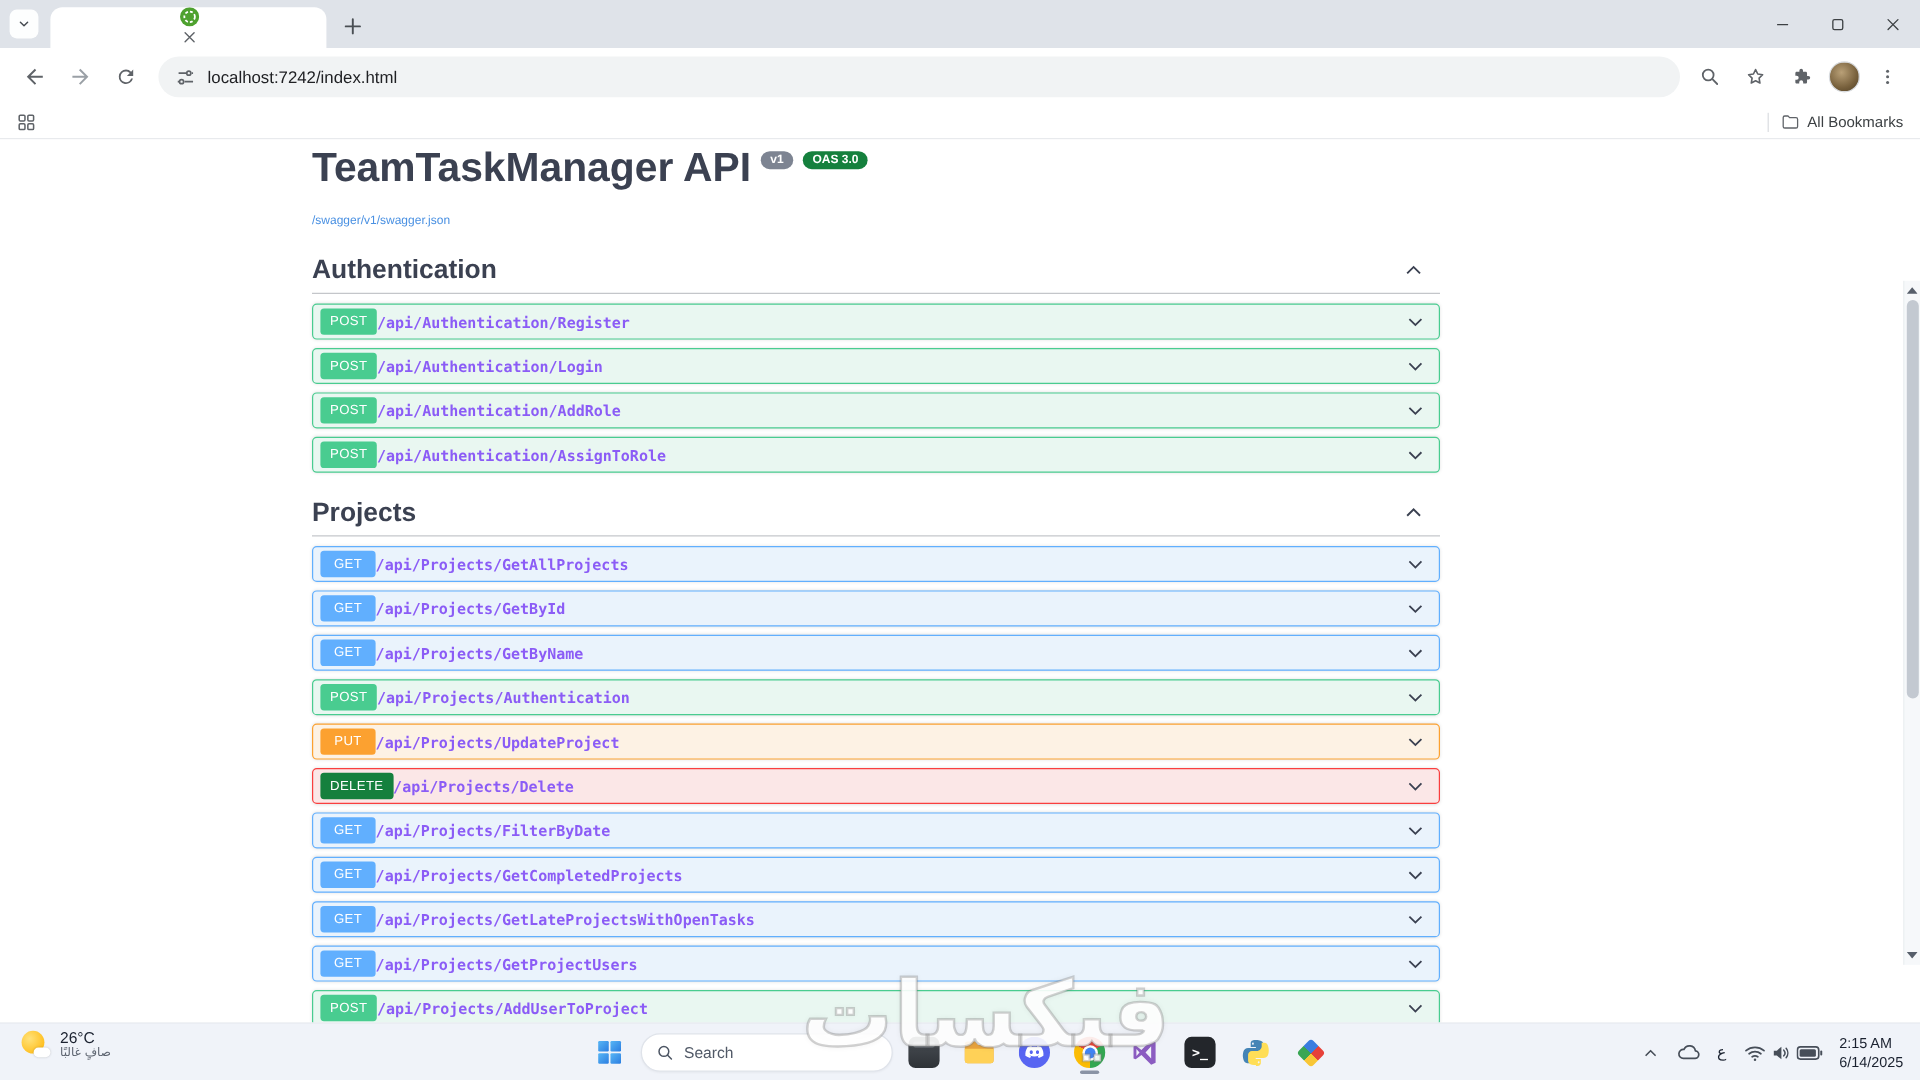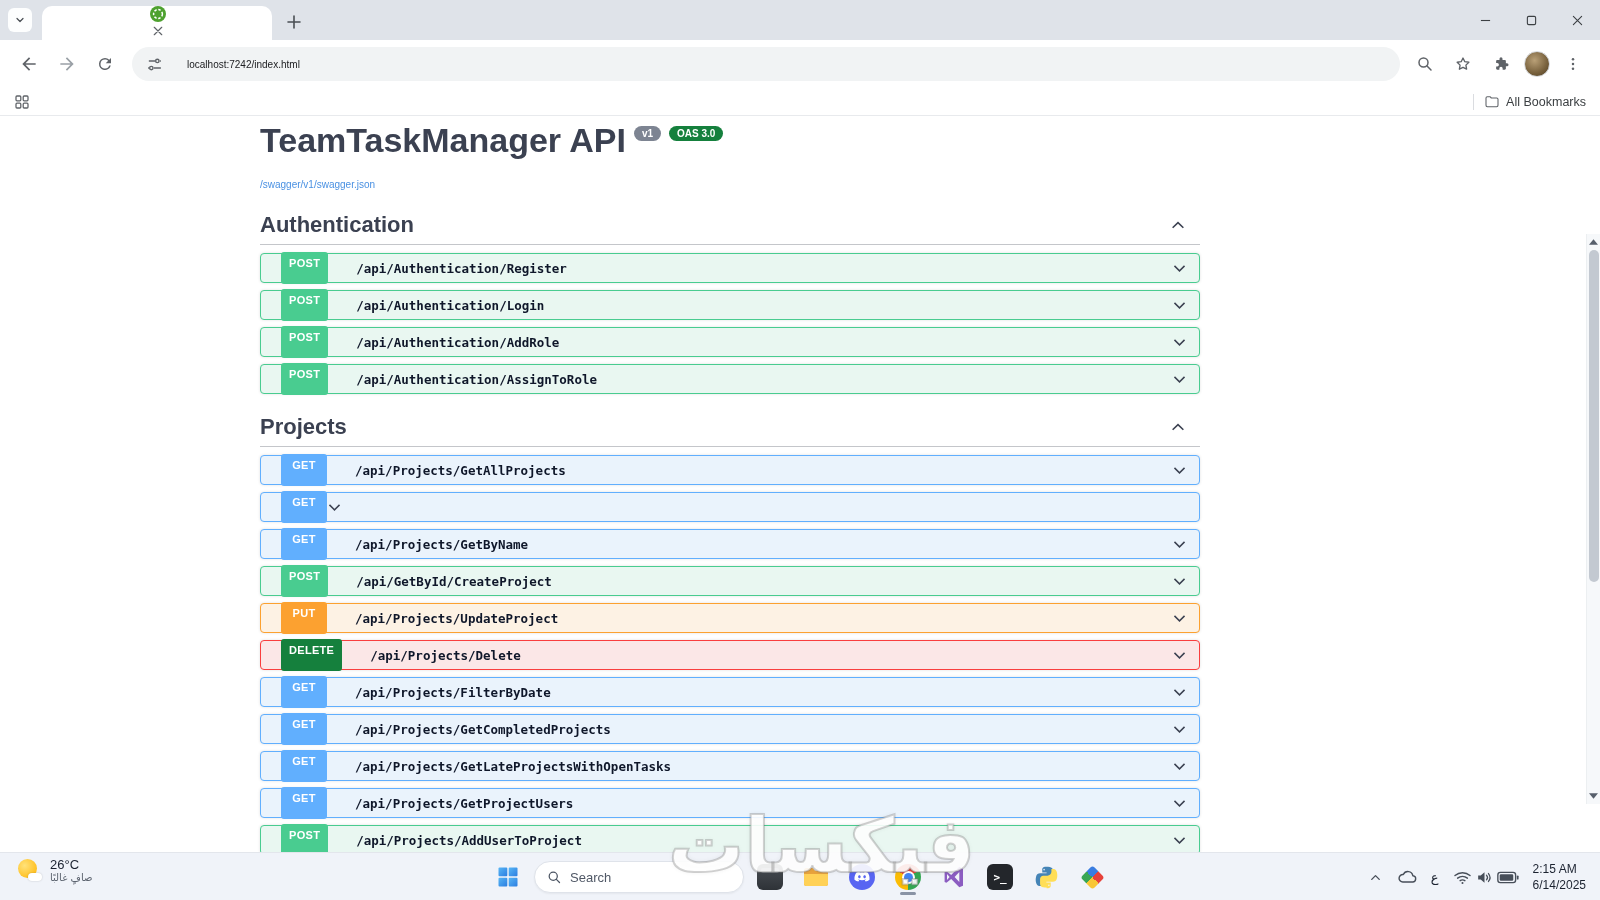--- a/index.html
+++ b/index.html
@@ -13,21 +13,21 @@
   .tab { margin-left:42px; width:230px; height:34px; background:#fff; border-radius:10px 10px 0 0; display:flex; align-items:center; padding:0 8px 0 10px;flex-direction:column; }
   .tab-title { font-size:12px; color:#3c4043; flex:1; margin-left:8px; white-space:nowrap; overflow:hidden; }
   .tab-close { width:18px; height:18px; border-radius:50%; display:flex; align-items:center; justify-content:center; }
   .new-tab-btn { width:28px; height:28px; margin:0 0 4px 8px; border-radius:50%; display:flex; align-items:center; justify-content:center; }
   .win-controls { position:absolute; right:0; top:0; height:40px; display:flex; }
   .win-btn { width:46px; height:40px; display:flex; align-items:center; justify-content:center; }
 
   .toolbar { height:48px; background:#fff; display:flex; align-items:center; padding:0 10px; }
   .nav-btn { width:34px; height:34px; border-radius:50%; display:flex; align-items:center; justify-content:center; margin:0 2px; }
   .omnibox { flex:1; height:34px; background:#f1f3f4; border-radius:17px; display:flex; align-items:center; padding:0 14px; margin:0 10px 0 8px; }
-  .omnibox .url { font-size:10px; color:#202124; margin-left:24px; }
+  .omnibox .url { font-size:14px; color:#202124; margin-left:10px; }
   .toolbar-icons { display:flex; align-items:center; gap:8px; padding-right:2px; }
   .tb-icon { width:30px; height:30px; display:flex; align-items:center; justify-content:center; }
   .avatar { width:26px; height:26px; border-radius:50%; background:radial-gradient(circle at 40% 35%, #b9a077, #77603c 60%, #4c3d24); border:1px solid #d7dade; }
 
   .bookmarks-bar { height:28px; background:#fff; display:flex; align-items:center; padding:0 14px; border-bottom:1px solid #e8eaed; }
   .bm-spacer { flex:1; }
   .bm-divider { width:1px; height:16px; background:#dadce0; margin:0 10px; }
   .all-bookmarks { display:flex; align-items:center; gap:6px; font-size:12.5px; color:#3c4043; }
 
   
@@ -37,22 +37,22 @@
   .api-title .title-text { font-size:34px; font-weight:bold; color:#3b4151; line-height:1.12; }
   .badge-pill { font-size:10px; padding:2px 8px; border-radius:10px; color:#fff; font-weight:bold; margin-top:5px; display:inline-block; }
   .spec-link { font-size:10px; color:#4990e2; margin-top:4px; display:inline-block; text-decoration:none; cursor:pointer; }
 
   .api-section { margin-top:20px; }
   .section-header { display:flex; align-items:center; justify-content:space-between; border-bottom:1px solid rgba(59,65,81,.3); padding-bottom:6px; cursor:pointer; }
   .section-title { font-size:22px; color:#3b4151; font-weight:bold; }
   .section-chevron { margin-right:14px; }
   .endpoints { margin-top:8px; }
   .opblock { height:30px; border-radius:4px; border:1px solid #ccc; display:flex; align-items:center; margin-bottom:7px; box-shadow:0 0 3px rgba(0,0,0,.12); cursor:pointer; }
-  .method-badge { min-width:46px; padding:0 8px; height:32px; line-height:22px; border-radius:3px; color:#fff; font-weight:bold; font-size:11px; text-align:center; margin-left:20px; letter-spacing:.3px; }
-  .ep-path { font-family:"DejaVu Sans Mono","Liberation Mono",monospace; font-size:12.5px; font-weight:bold; color:#0f172a; margin-left:28px; flex:1; }
+  .method-badge { min-width:46px; padding:0 8px; height:22px; line-height:22px; border-radius:3px; color:#fff; font-weight:normal; font-size:11px; text-align:center; margin-left:6px; letter-spacing:.3px; }
+  .ep-path { font-family:"DejaVu Sans Mono","Liberation Mono",monospace; font-size:12.5px; font-weight:bold; color:#8b5cf6; margin-left:0; flex:1; }
   .row-chevron { margin-right:12px; }
 
   
   .scrollbar { position:absolute; right:0; top:117px; bottom:48px; width:14px; background:#f6f8fa; border-left:1px solid #eceff1; }
   .sb-arrow { position:absolute; left:0; right:0; height:14px; display:flex; align-items:center; justify-content:center; }
   .sb-arrow.top { top:1px; } .sb-arrow.bottom { bottom:1px; }
   .sb-thumb { position:absolute; top:16px; left:2px; width:10px; height:332px; background:#c3c9d1; border-radius:6px; }
 
   
   .taskbar { position:absolute; left:0; right:0; bottom:0; height:48px; background:rgba(240,243,249,.97); border-top:1px solid rgba(0,0,0,.05); z-index:300; }
@@ -287,40 +287,41 @@
     <span class="ep-path">/api/Projects/GetAllProjects</span>
     <span class="row-chevron">
       <svg width="15" height="15" viewBox="0 0 20 20">
                   <path d="M17.4 7.2 10 14.5 2.6 7.2 4 5.8l6 5.9 6-5.9z" fill="#3b4151"></path>
                 </svg>
     </span>
   </div>
 
   <div class="opblock" style="background: rgb(234, 243, 252); border-color: rgb(97, 175, 254);">
     <span class="method-badge" style="background: rgb(97, 175, 254);">GET</span>
+    <span class="ep-path">/api/Projects/GetById</span>
     <span class="row-chevron">
       <svg width="15" height="15" viewBox="0 0 20 20">
                   <path d="M17.4 7.2 10 14.5 2.6 7.2 4 5.8l6 5.9 6-5.9z" fill="#3b4151"></path>
                 </svg>
     </span>
   </div>
 
   <div class="opblock" style="background: rgb(234, 243, 252); border-color: rgb(97, 175, 254);">
     <span class="method-badge" style="background: rgb(97, 175, 254);">GET</span>
     <span class="ep-path">/api/Projects/GetByName</span>
     <span class="row-chevron">
       <svg width="15" height="15" viewBox="0 0 20 20">
                   <path d="M17.4 7.2 10 14.5 2.6 7.2 4 5.8l6 5.9 6-5.9z" fill="#3b4151"></path>
                 </svg>
     </span>
   </div>
 
   <div class="opblock" style="background: rgb(233, 247, 241); border-color: rgb(73, 204, 144);">
     <span class="method-badge" style="background: rgb(73, 204, 144);">POST</span>
-    <span class="ep-path">/api/GetById/CreateProject</span>
+    <span class="ep-path">/api/Projects/Authentication</span>
     <span class="row-chevron">
       <svg width="15" height="15" viewBox="0 0 20 20">
                   <path d="M17.4 7.2 10 14.5 2.6 7.2 4 5.8l6 5.9 6-5.9z" fill="#3b4151"></path>
                 </svg>
     </span>
   </div>
 
   <div class="opblock" style="background: rgb(253, 242, 228); border-color: rgb(252, 161, 48);">
     <span class="method-badge" style="background: rgb(252, 161, 48);">PUT</span>
     <span class="ep-path">/api/Projects/UpdateProject</span>

